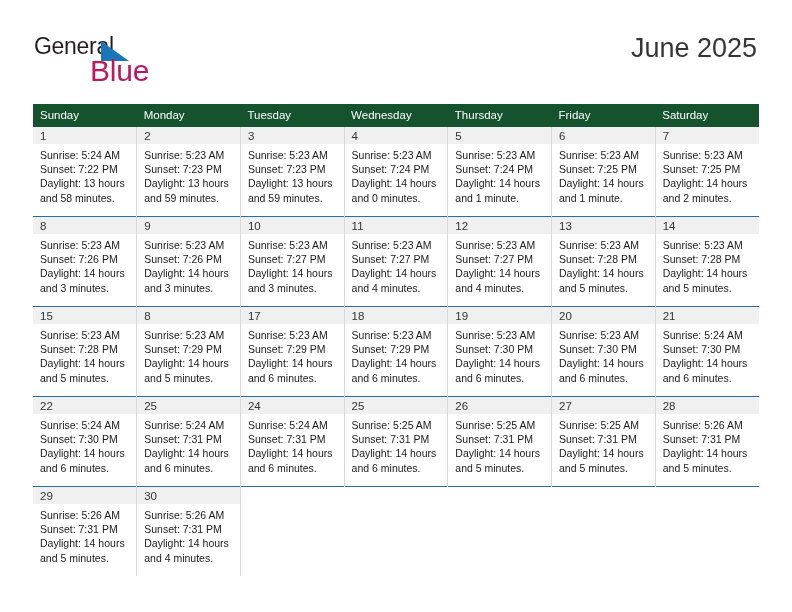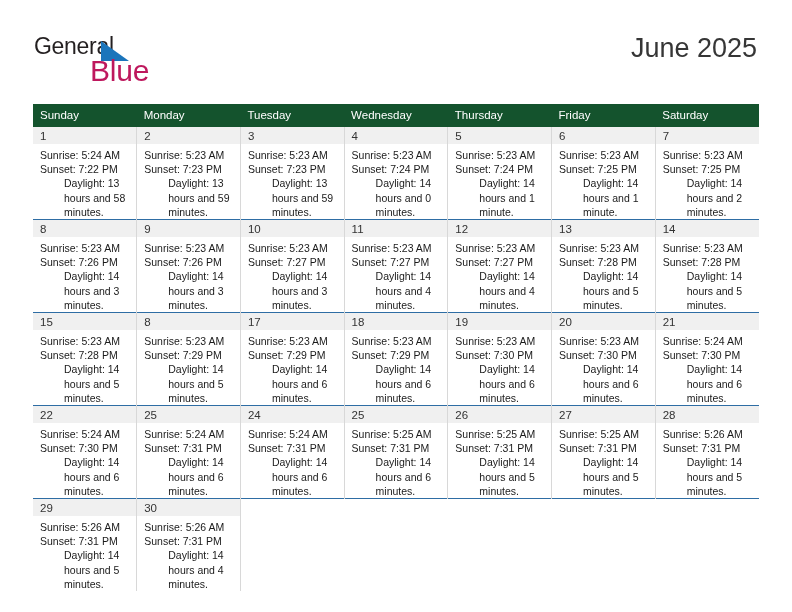--- a/index.html
+++ b/index.html
@@ -129,21 +129,21 @@
     box-sizing: border-box;
   }
   td.empty .daynum-bar { background: transparent; }
   .cell-body {
     padding: 4px 6px 0 7px;
     font-size: 10.5px;
     line-height: 14.2px;
     color: #1a1a1a;
   }
   .cell-body div { white-space: nowrap; }
-  .cell-body .wrap { white-space: normal; margin-left: 24px; }
+  .cell-body .wrap { white-space: normal; }
 </style>
 </head>
 <body>
 
 <div class="page">
 
   <div class="header">
 
     <div class="logo">
       <span class="logo-general">General</span>

